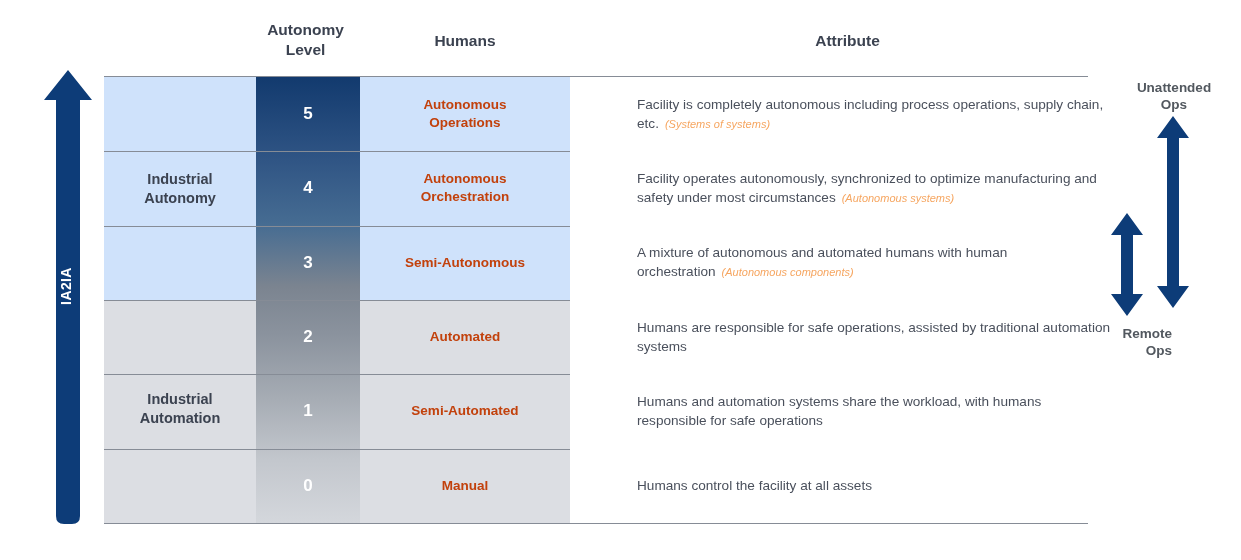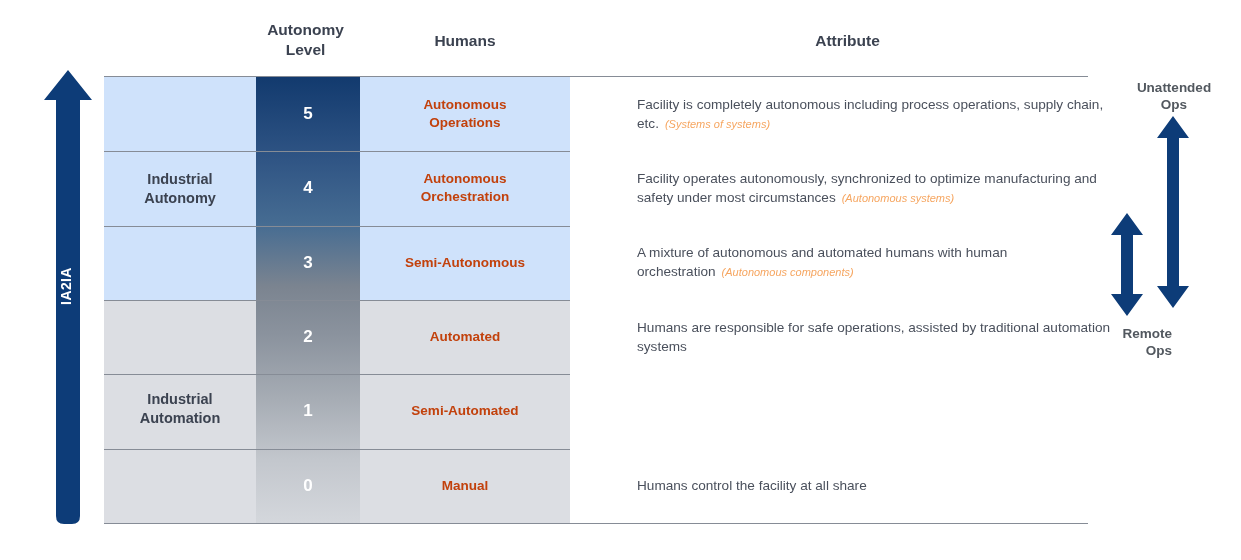--- a/index.html
+++ b/index.html
@@ -276,32 +276,32 @@
         </div>
       </div>
     </div>
 
     <div class="row" style="top:297.33px">
       <div class="row-sep full"></div>
       <div class="level-num">1</div>
       <div class="stage-cell">Semi-Automated</div>
       <div class="attr-cell">
         <div class="attr-inner">
-          <span class="attr-note"></span>
+          <span>Humans and automation systems share the workload, with humans responsible for safe operations</span><span class="attr-note"></span>
         </div>
       </div>
     </div>
 
     <div class="row" style="top:371.66px">
       <div class="row-sep full"></div>
       <div class="level-num">0</div>
       <div class="stage-cell">Manual</div>
       <div class="attr-cell">
         <div class="attr-inner">
-          <span>Humans control the facility at all share</span><span class="attr-note"></span>
+          <span>Humans control the facility at all assets</span><span class="attr-note"></span>
         </div>
       </div>
     </div>
   </div>
 
   <div id="ia2ia-arrow">
     <svg width="52" height="458" viewBox="0 0 52 458">
       <path d="M26 2 L50 32 L38 32 L38 448 Q38 456 30 456 L22 456 Q14 456 14 448 L14 32 L2 32 Z" fill="#0d3c78"></path>
     </svg>
     <div id="ia2ia-label">IA2IA</div>

